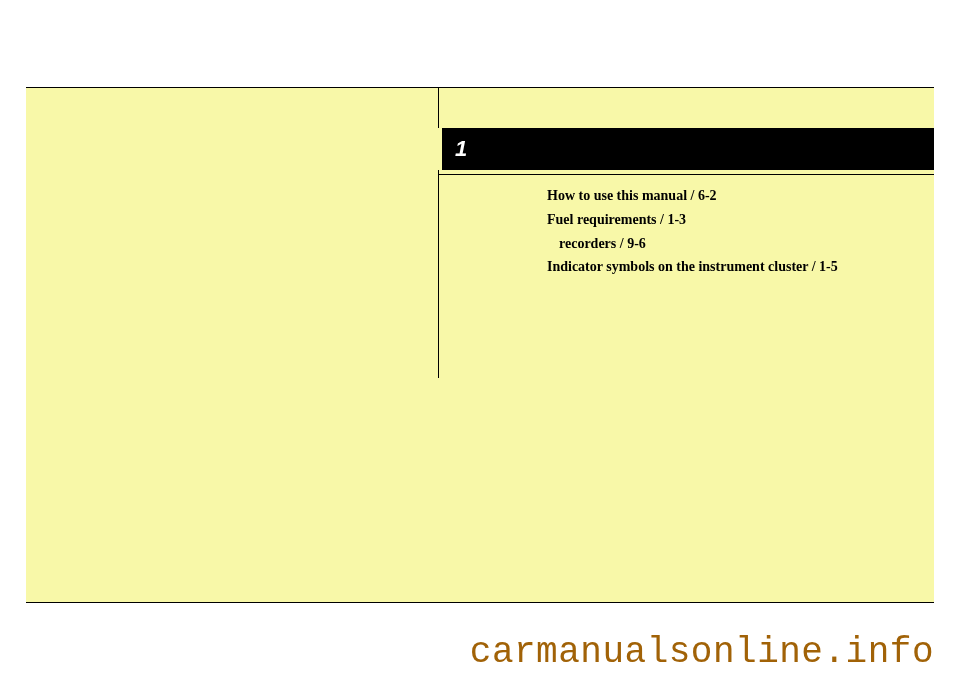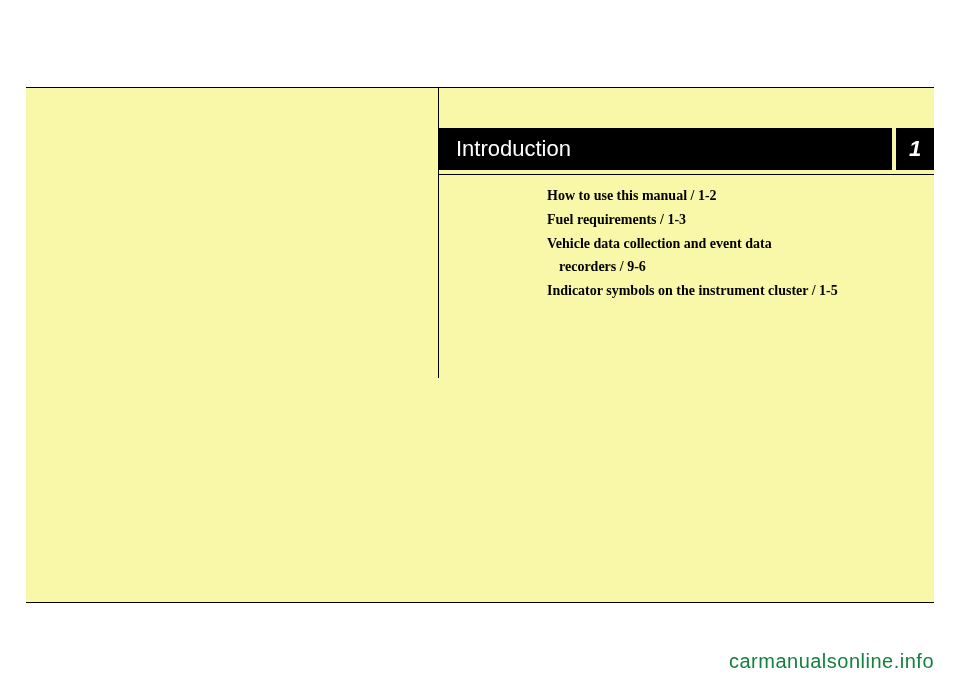--- a/index.html
+++ b/index.html
@@ -109,45 +109,43 @@
     }
     
     .toc-continuation {
       padding-left: 12px;
     }
     
     .watermark {
       position: absolute;
       bottom: 16px;
       right: 26px;
-      font-size: 20px;
-      color: #15803d;
-      font-family: Liberation Sans, sans-serif;
+      font-size: 36px;
+      color: #a16207;
+      font-family: Liberation Mono, monospace;
       letter-spacing: 0.5px;
     }
   </style>
 </head>
 <body>
 
 <div class="top-rule"></div>
 
 <div class="yellow-block"></div>
 
 <div class="center-divider"></div>
 
 <div class="header-bar">
-  <div class="header-title">Introduction</div>
   <div class="header-number">1</div>
 </div>
 
 <div class="header-underline"></div>
 
 <div class="toc-block">
-  <div class="toc-item">How to use this manual / 1-2</div>
+  <div class="toc-item">How to use this manual / 6-2</div>
   <div class="toc-item">Fuel requirements / 1-3</div>
-  <div class="toc-item">Vehicle data collection and event data</div>
   <div class="toc-item toc-continuation">recorders / 9-6</div>
   <div class="toc-item">Indicator symbols on the instrument cluster / 1-5</div>
 </div>
 
 <div class="bottom-rule"></div>
 
 <div class="watermark">carmanualsonline.info</div>
 
 </body></html>

